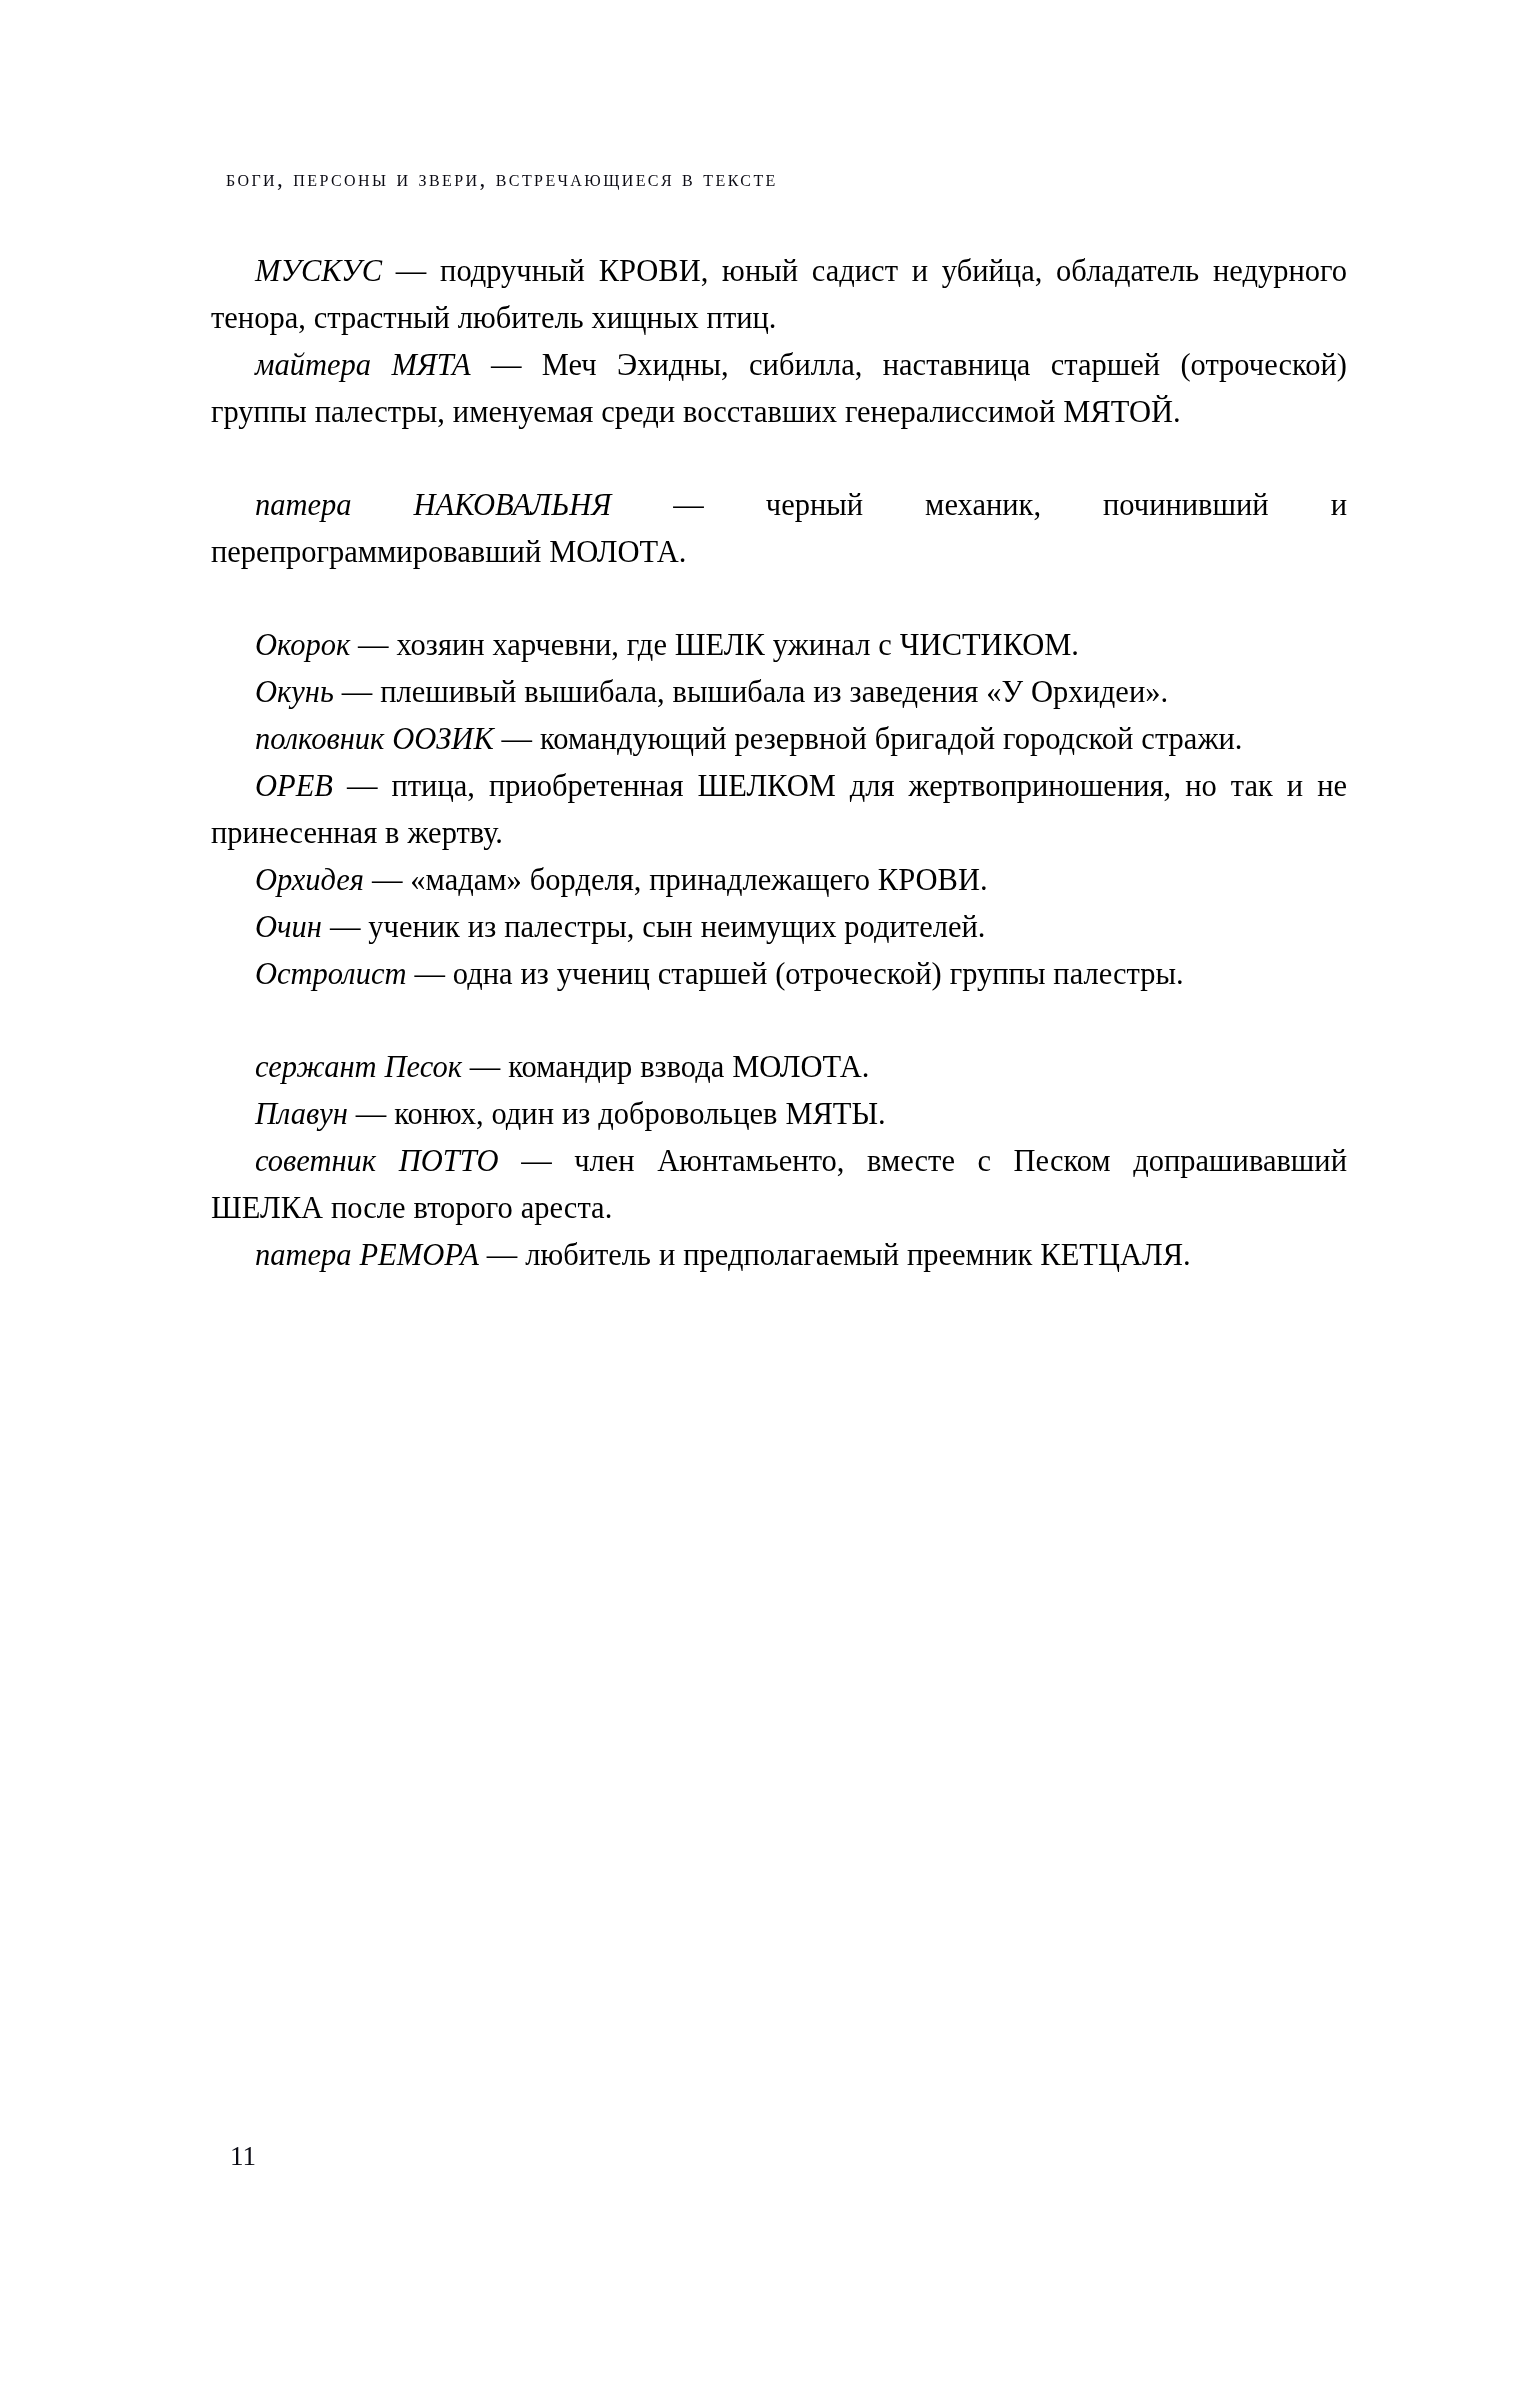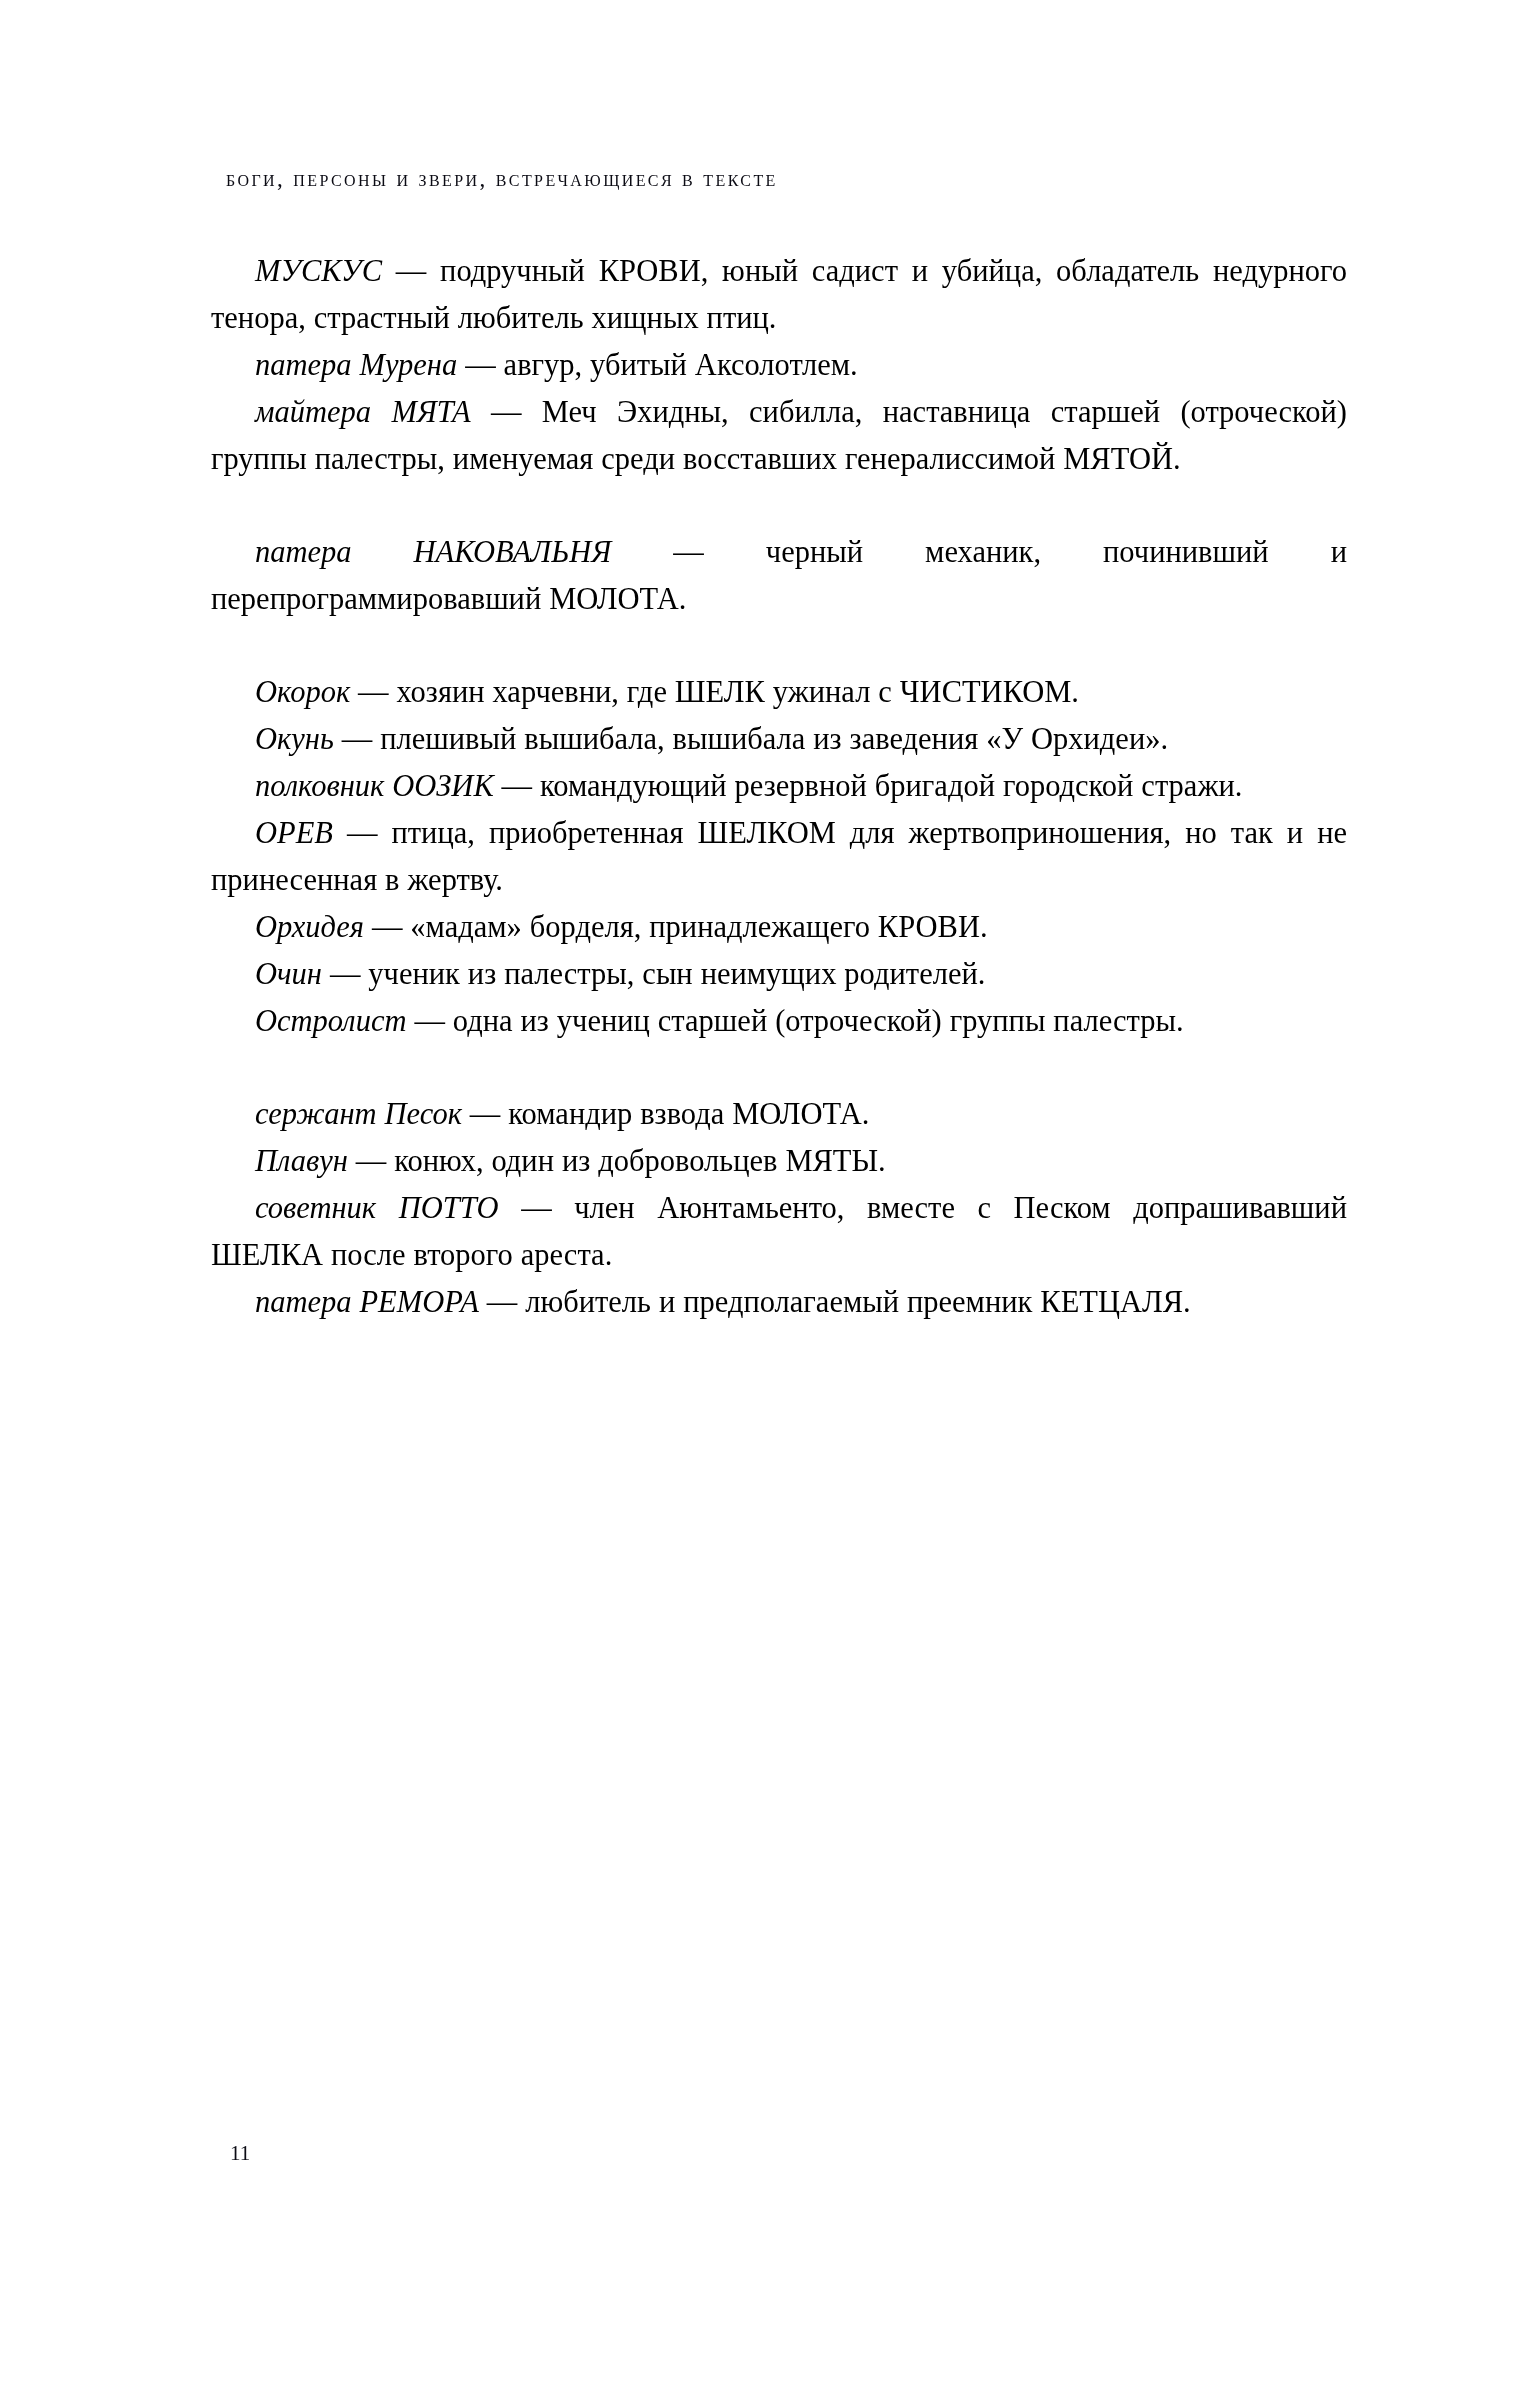--- a/index.html
+++ b/index.html
@@ -65,40 +65,39 @@
   }
   .group + .group {
     margin-top: 46px;
   }
 
   
   .folio {
     position: absolute;
     left: 230px;
     top: 2143px;
-    font-size: 21px;
+    font-size: 27px;
     line-height: 1;
     color: #0b0b14;
   }
 
   
   .entry { max-width: 1136px; }
 </style>
 </head>
 <body>
 
 <div class="page">
 
   <div class="running-header">Боги, персоны и звери, встречающиеся в тексте</div>
 
   <div class="text-block">
 
   <div class="group">
         <p class="entry"><span class="lead">МУСКУС</span><span class="dash"> — </span><span class="body">подручный КРОВИ, юный садист и убийца, обладатель недурного тенора, страстный любитель хищных птиц.</span></p>
-        <p class="entry"><span class="lead">патера Мурена</span><span class="dash"> — </span><span class="body">авгур, убитый Аксолотлем.</span></p>
         <p class="entry"><span class="lead">майтера МЯТА</span><span class="dash"> — </span><span class="body">Меч Эхидны, сибилла, наставница старшей (отроческой) группы палестры, именуемая среди восставших генералиссимой МЯТОЙ.</span></p>
       </div>
       <div class="group">
         <p class="entry"><span class="lead">патера НАКОВАЛЬНЯ</span><span class="dash"> — </span><span class="body">черный механик, починивший и перепрограммировавший МОЛОТА.</span></p>
       </div>
       <div class="group">
         <p class="entry"><span class="lead">Окорок</span><span class="dash"> — </span><span class="body">хозяин харчевни, где ШЕЛК ужинал с ЧИСТИКОМ.</span></p>
         <p class="entry"><span class="lead">Окунь</span><span class="dash"> — </span><span class="body">плешивый вышибала, вышибала из заведения «У Орхидеи».</span></p>
         <p class="entry"><span class="lead">полковник ООЗИК</span><span class="dash"> — </span><span class="body">командующий резервной бригадой городской стражи.</span></p>
         <p class="entry"><span class="lead">ОРЕВ</span><span class="dash"> — </span><span class="body">птица, приобретенная ШЕЛКОМ для жертвоприношения, но так и не принесенная в жертву.</span></p>

